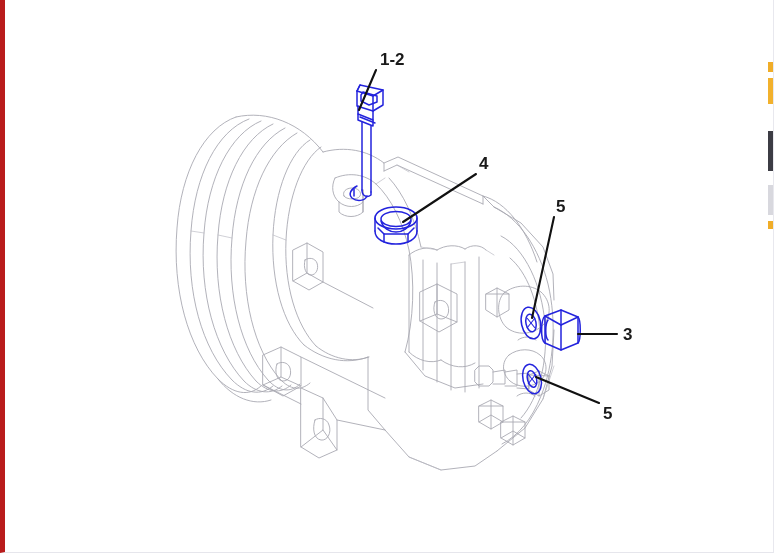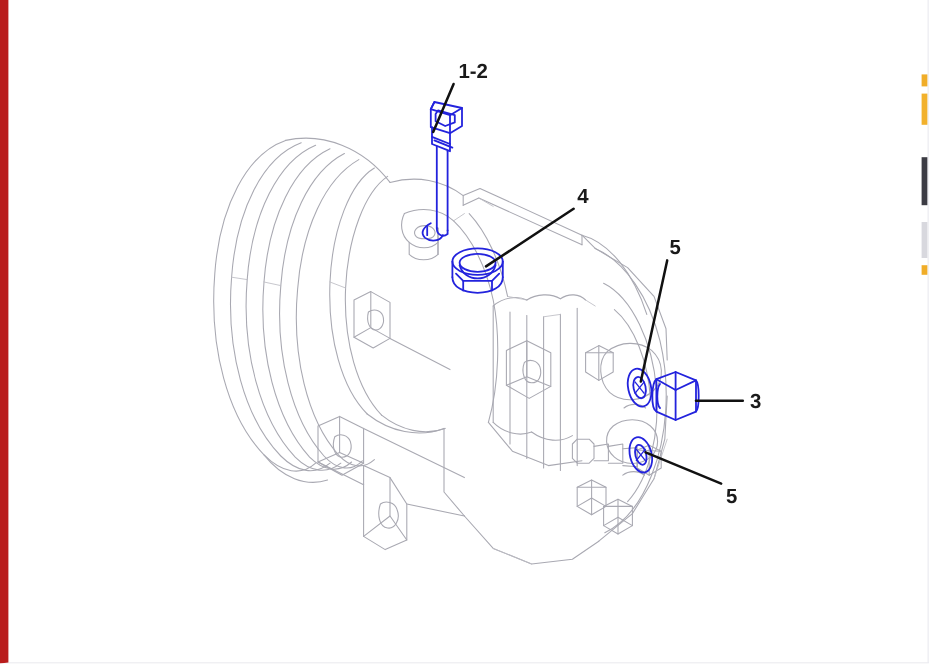--- a/index.html
+++ b/index.html
@@ -11,21 +11,21 @@
   body {
     font-family: "Liberation Sans", sans-serif;
   }
   #canvas {
     position: relative;
     width: 774px;
     height: 553px;
     background: #ffffff;
     overflow: hidden;
     box-sizing: border-box;
-    border-left: 7px solid #b91c1c;
+    border-left: 5px solid #b91c1c;
     border-right: 1px solid #e8e8ee;
     border-bottom: 1px solid #e6e6ec;
   }
   #diagram-svg {
     position: absolute;
     left: 0;
     top: 0;
     width: 774px;
     height: 553px;
     display: block;

